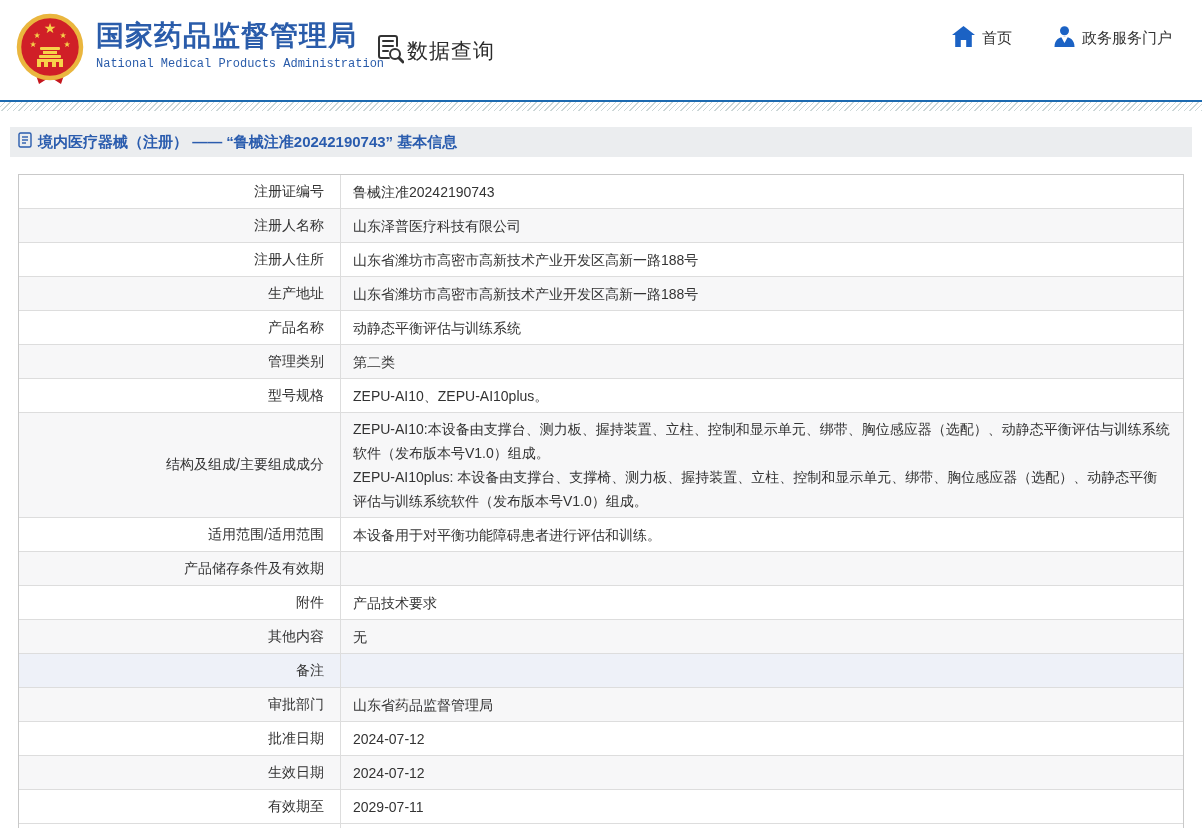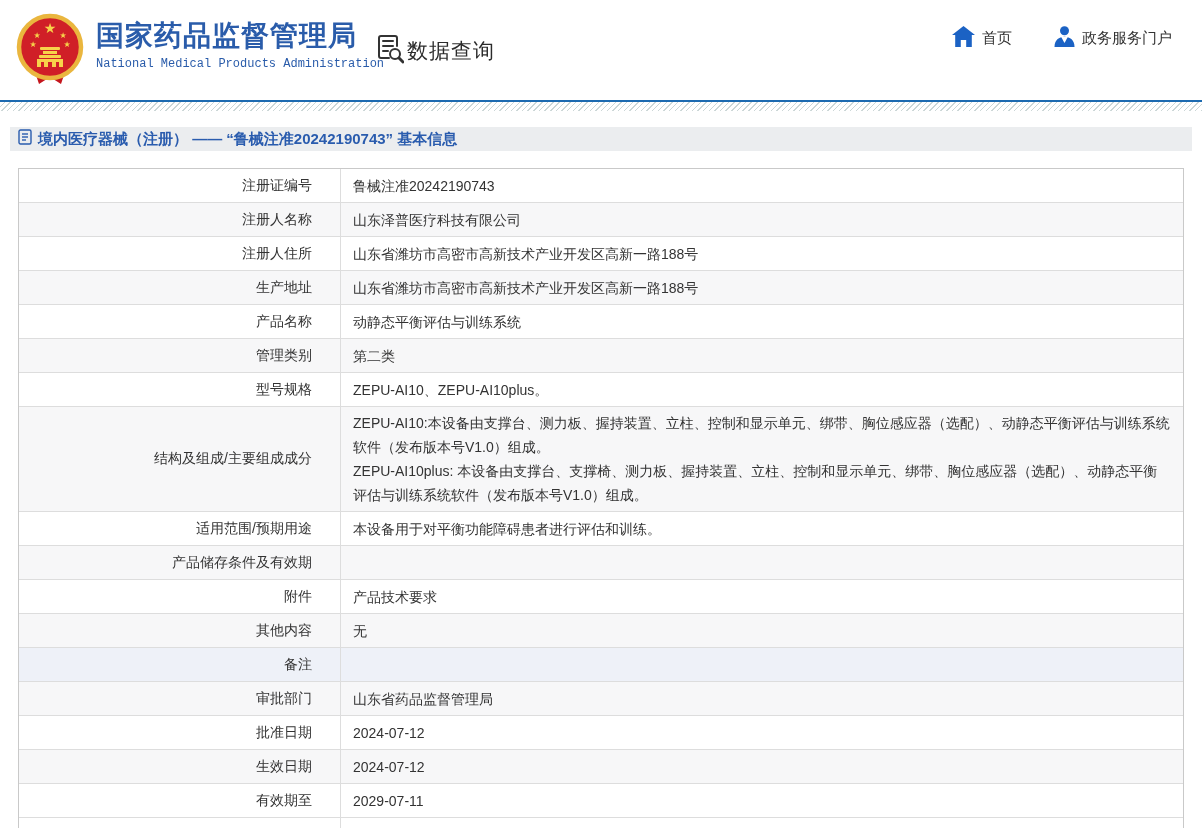--- a/index.html
+++ b/index.html
@@ -23,35 +23,35 @@
 
   
   .rule-blue { height:2px; background:#1c6ab0; }
   .hatch {
     height:9px;
     background:repeating-linear-gradient(135deg,#ffffff 0px,#ffffff 3px,#ccd7d7 3px,#ccd7d7 4px);
   }
 
   
   .banner {
-    margin:16px 10px 0 10px; height:24px; background:#ebedef;
+    margin:16px 10px 0 10px; height:30px; background:#ebedef;
     display:flex; align-items:center; gap:6px; padding-left:8px; box-sizing:border-box;
   }
   .banner-title { font-size:15px; font-weight:600; color:#2a5cae; }
 
   
   .info-table { margin:17px 18px 0 18px; border:1px solid #c9c9c9; background:#fff; }
   .row { display:flex; border-bottom:1px solid #dddddd; background:#fff; }
   .row:nth-child(even) { background:#f7f7f8; }
   .row.highlighted { background:#eef1f8;gap:24px; }
   .row.plain { background:#fff; }
   .cell { font-size:14px; box-sizing:border-box; }
   .cell.label {
     width:322px; flex:none; display:flex; align-items:center; justify-content:flex-end;
-    padding:4px 28px 4px 6px; border-right:1px solid #dddddd; min-height:33px; text-align:right;
+    padding:4px 16px 4px 6px; border-right:1px solid #dddddd; min-height:33px; text-align:right;
   }
   .cell.value {
     flex:1; display:flex; align-items:center; padding:4px 12px;
     line-height:24px; white-space:pre-line; min-height:33px;
   }
   .cell.value[data-interactable="true"] { cursor:pointer; }
 </style>
 </head>
 <body>
 
@@ -165,21 +165,21 @@
     <div class="row" data-interactable="false">
       <div class="cell label" data-interactable="false">型号规格</div>
       <div class="cell value" data-interactable="false">ZEPU-AI10、ZEPU-AI10plus。</div>
     </div>
     <div class="row" data-interactable="false">
       <div class="cell label" data-interactable="false">结构及组成/主要组成成分</div>
       <div class="cell value" data-interactable="false">ZEPU-AI10:本设备由支撑台、测力板、握持装置、立柱、控制和显示单元、绑带、胸位感应器（选配）、动静态平衡评估与训练系统软件（发布版本号V1.0）组成。
 ZEPU-AI10plus: 本设备由支撑台、支撑椅、测力板、握持装置、立柱、控制和显示单元、绑带、胸位感应器（选配）、动静态平衡评估与训练系统软件（发布版本号V1.0）组成。</div>
     </div>
     <div class="row" data-interactable="false">
-      <div class="cell label" data-interactable="false">适用范围/预期用途</div>
+      <div class="cell label" data-interactable="false">适用范围/适用范围</div>
       <div class="cell value" data-interactable="false">本设备用于对平衡功能障碍患者进行评估和训练。</div>
     </div>
     <div class="row" data-interactable="false">
       <div class="cell label" data-interactable="false">产品储存条件及有效期</div>
       <div class="cell value" data-interactable="false"></div>
     </div>
     <div class="row" data-interactable="false">
       <div class="cell label" data-interactable="false">附件</div>
       <div class="cell value" data-interactable="true">产品技术要求</div>
     </div>

